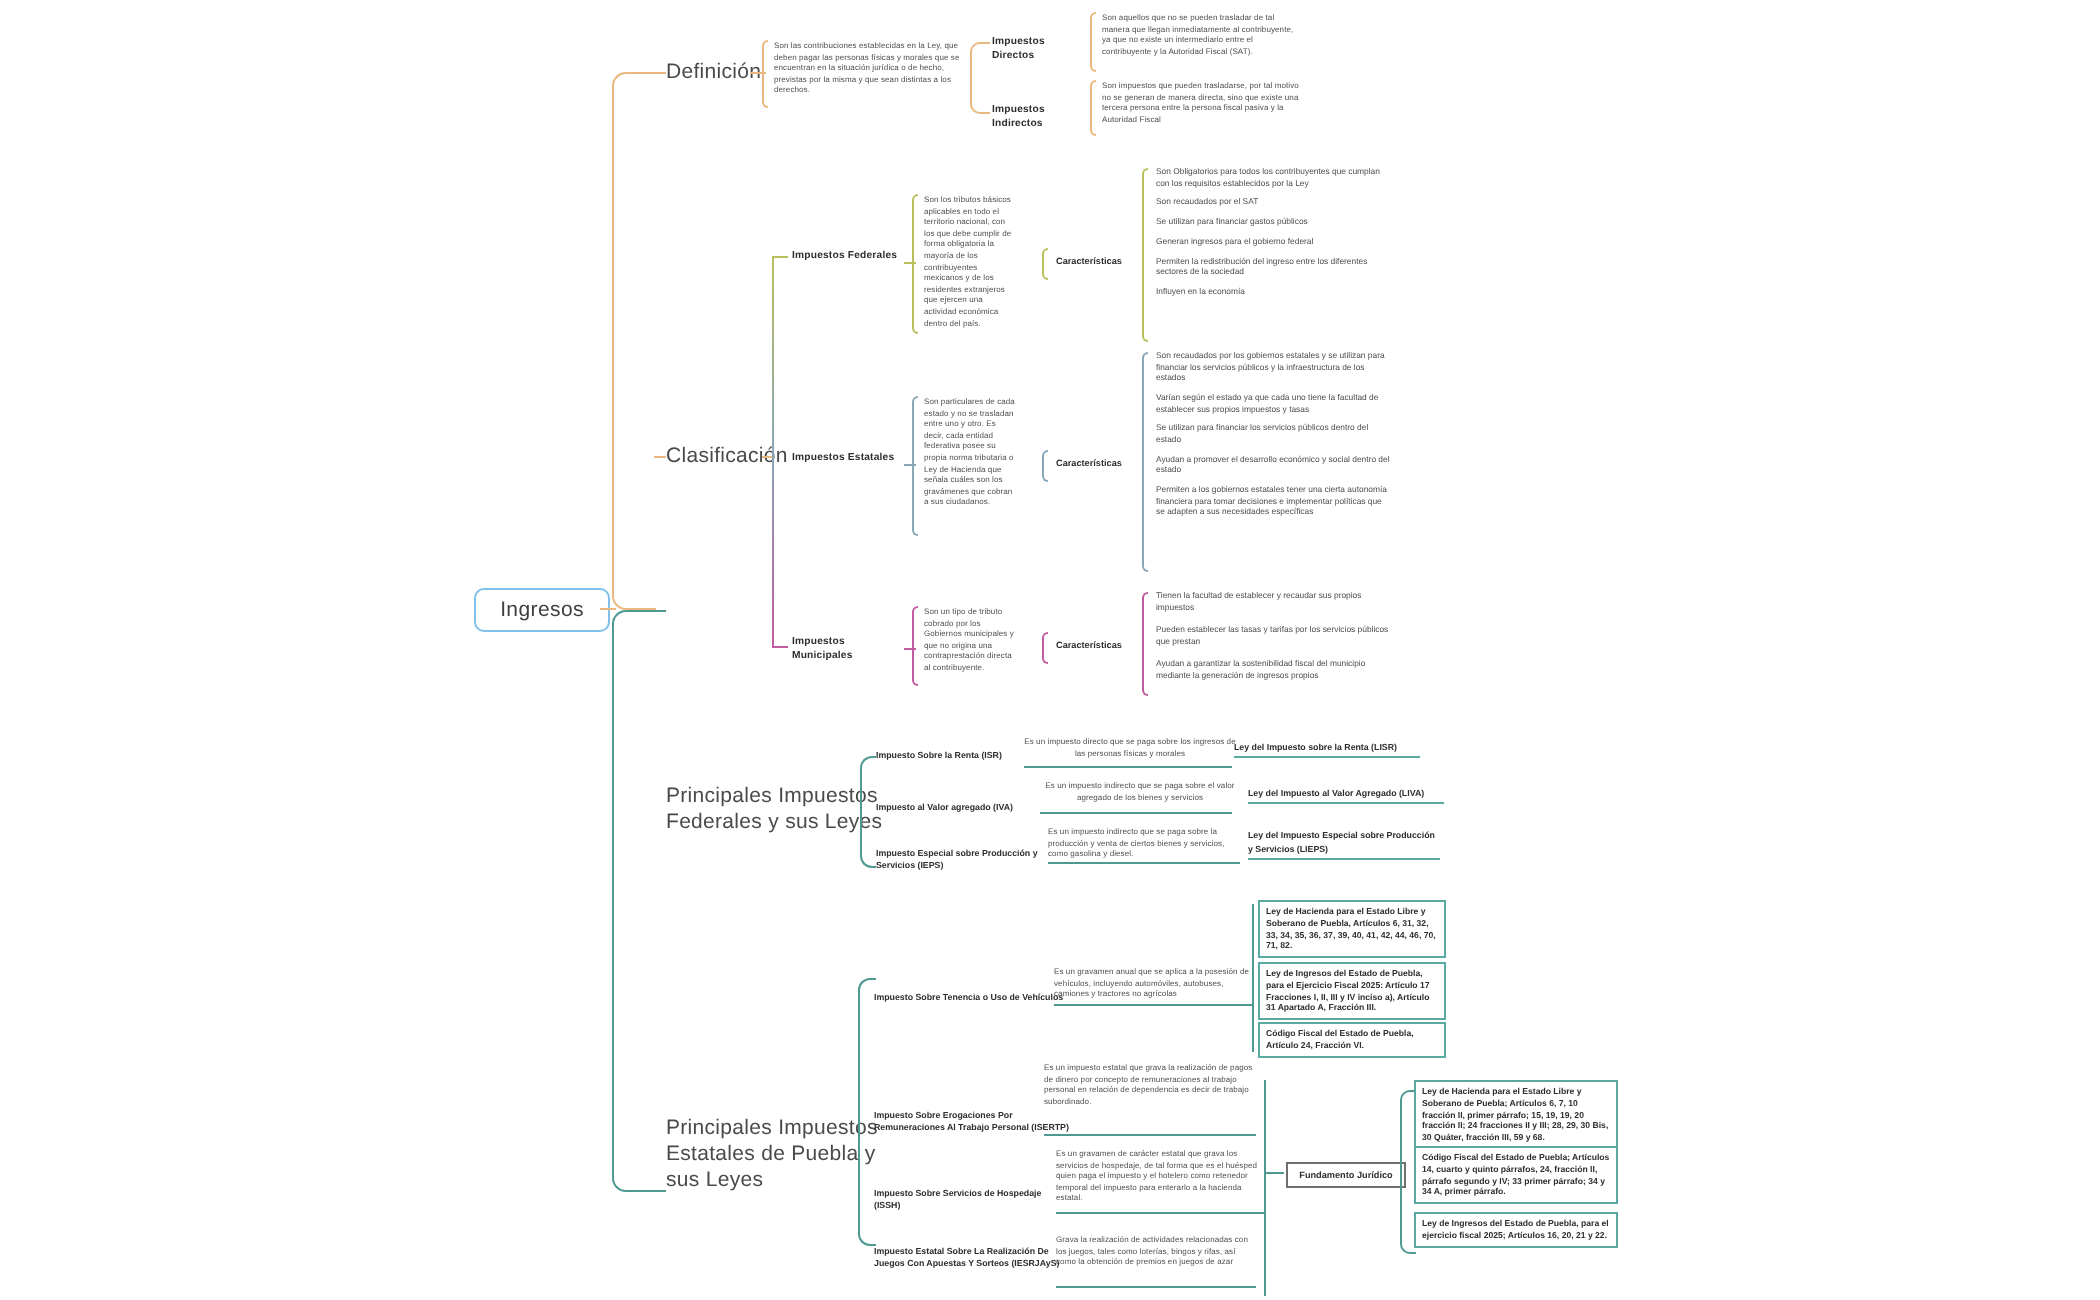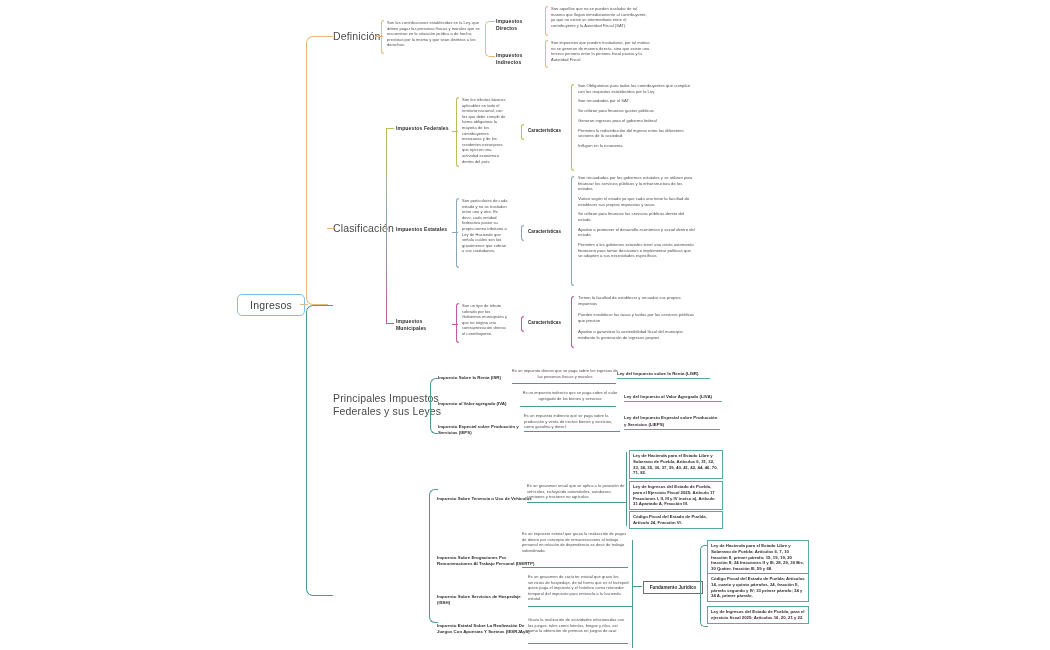--- a/index.html
+++ b/index.html
@@ -220,20 +220,23 @@
   </div>
   <div class="abs desc" style="left:524px; top:413px; width:92px;">
     <span>Es un impuesto indirecto que se paga sobre la producción y venta de ciertos bienes y servicios, como gasolina y diesel.</span>
   </div>
   <div class="abs leafb law-ul" style="left:624px; top:415px; width:96px; line-height:6.5px;">
     <span>Ley del Impuesto Especial sobre Producción y Servicios (LIEPS)</span>
   </div>
   <div class="abs hline" style="left:524px; top:431px; width:96px; background:#4e9a93;"></div>
   <div class="abs hline" style="left:512px; top:383px; width:104px; background:#4e9a93;"></div>
 
+  <div class="abs lvl1" style="left:333px; top:558px; width:116px;">
+    <span>Principales Impuestos Estatales de Puebla y sus Leyes</span>
+  </div>
 
   <div class="abs" style="left:429px; top:489px; width:9px; height:134px;
               border-left:1px solid #4e9a93; border-top:1px solid #4e9a93; border-bottom:1px solid #4e9a93;
               border-top-left-radius:6px; border-bottom-left-radius:6px;"></div>
 
   <div class="abs leafb" style="left:437px; top:496px; width:96px;">
     <span>Impuesto Sobre Tenencia o Uso de Vehículos</span>
   </div>
   <div class="abs desc" style="left:527px; top:483px; width:100px;">
     <span>Es un gravamen anual que se aplica a la posesión de vehículos, incluyendo automóviles, autobuses, camiones y tractores no agrícolas</span>

